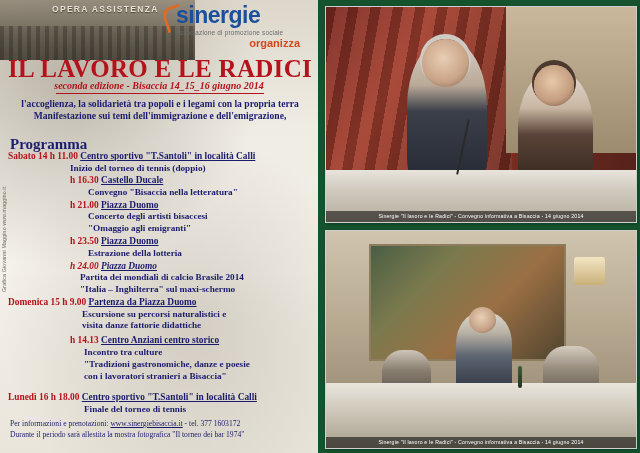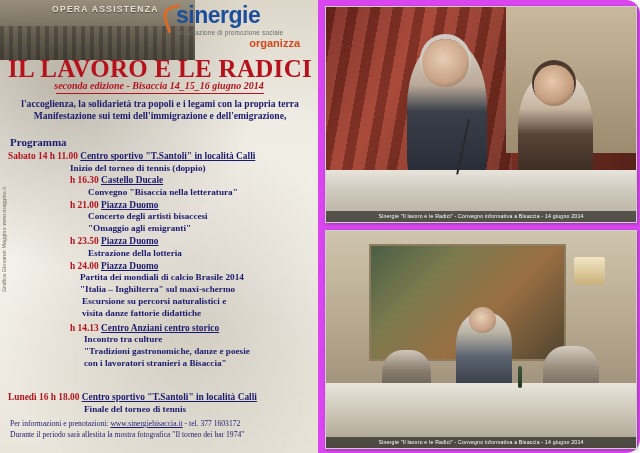--- a/index.html
+++ b/index.html
@@ -11,22 +11,21 @@
     width: 640px;
     height: 453px;
     font-family: "Liberation Sans", sans-serif;
     overflow: hidden;
     position: relative;
   }
   #page {
     position: relative;
     width: 640px;
     height: 453px;
-    background: #d946ef;
-    border-radius: 14px;
+    background: #14532d;
   }
 
   
   #poster {
     position: absolute;
     left: 0; top: 0;
     width: 318px; height: 453px;
     background: #f2efe8;
     overflow: hidden;
   }
@@ -120,21 +119,21 @@
     font-weight: bold;
     font-size: 9.6px;
     line-height: 1.28;
   }
   #programma {
     position: absolute;
     left: 10px; top: 136px;
     color: #1b1b6e;
     font-family: "Liberation Serif", serif;
     font-weight: bold;
-    font-size: 11px;
+    font-size: 15px;
   }
 
   .day-block { position: absolute; left: 8px; width: 304px; }
   .day-line {
     font-family: "Liberation Serif", serif;
     font-size: 9.4px;
     line-height: 1.33;
     white-space: nowrap;
   }
   .day-name { color: #b5121b; font-weight: bold; }
@@ -365,29 +364,34 @@
       </div>
       <div class="detail center">Concerto degli artisti bisaccesi</div>
       <div class="detail center">"Omaggio agli emigranti"</div>
 
       <div class="day-line" style="padding-left:62px;">
         <span class="hour">h 23.50</span>
         <span class="venue">Piazza Duomo</span>
       </div>
       <div class="detail center">Estrazione della lotteria</div>
 
-      <div class="day-line" style="padding-left:62px;">
+      <div class="day-line" style="padding-left:62px;font-style:italic;">
         <span class="hour">h 24.00</span>
         <span class="venue">Piazza Duomo</span>
       </div>
       <div class="detail" style="padding-left:72px;">Partita dei mondiali di calcio Brasile 2014</div>
       <div class="detail" style="padding-left:72px;">"Italia – Inghilterra" sul maxi-schermo</div>
     </div>
 
     <div class="day-block" style="top:296px;">
+      <div class="day-line">
+        <span class="day-name">Domenica 15</span>
+        <span class="hour">h 9.00</span>
+        <span class="venue">Partenza da Piazza Duomo</span>
+      </div>
       <div class="detail center" style="padding-left:74px;">Escursione su percorsi naturalistici e</div>
       <div class="detail center" style="padding-left:74px;">visita danze fattorie didattiche</div>
 
       <div class="day-line" style="padding-left:62px; margin-top:2px;">
         <span class="hour">h 14.13</span>
         <span class="venue">Centro Anziani centro storico</span>
       </div>
       <div class="detail" style="padding-left:76px;">Incontro tra culture</div>
       <div class="detail" style="padding-left:76px;">"Tradizioni gastronomiche, danze e poesie</div>
       <div class="detail" style="padding-left:76px;">con i lavoratori stranieri a Bisaccia"</div>

